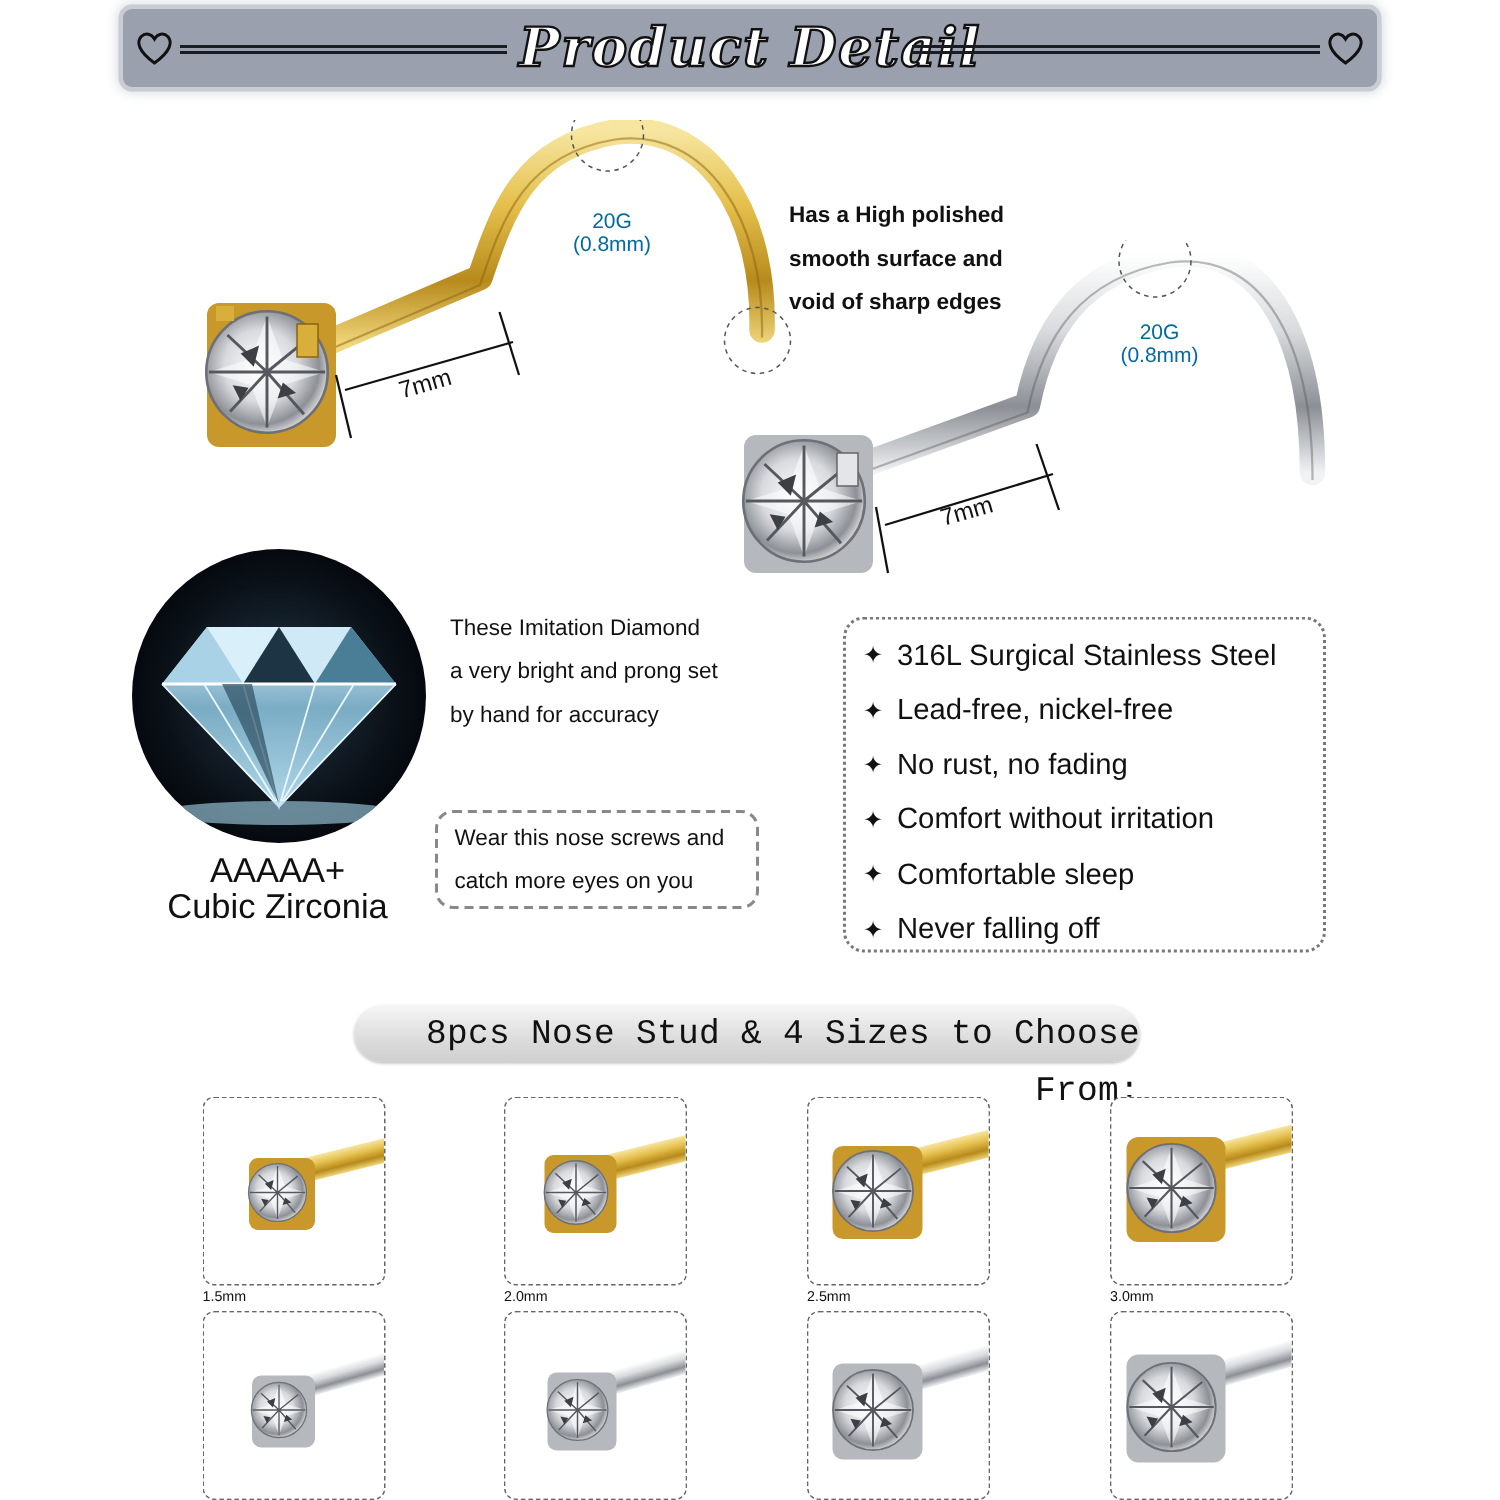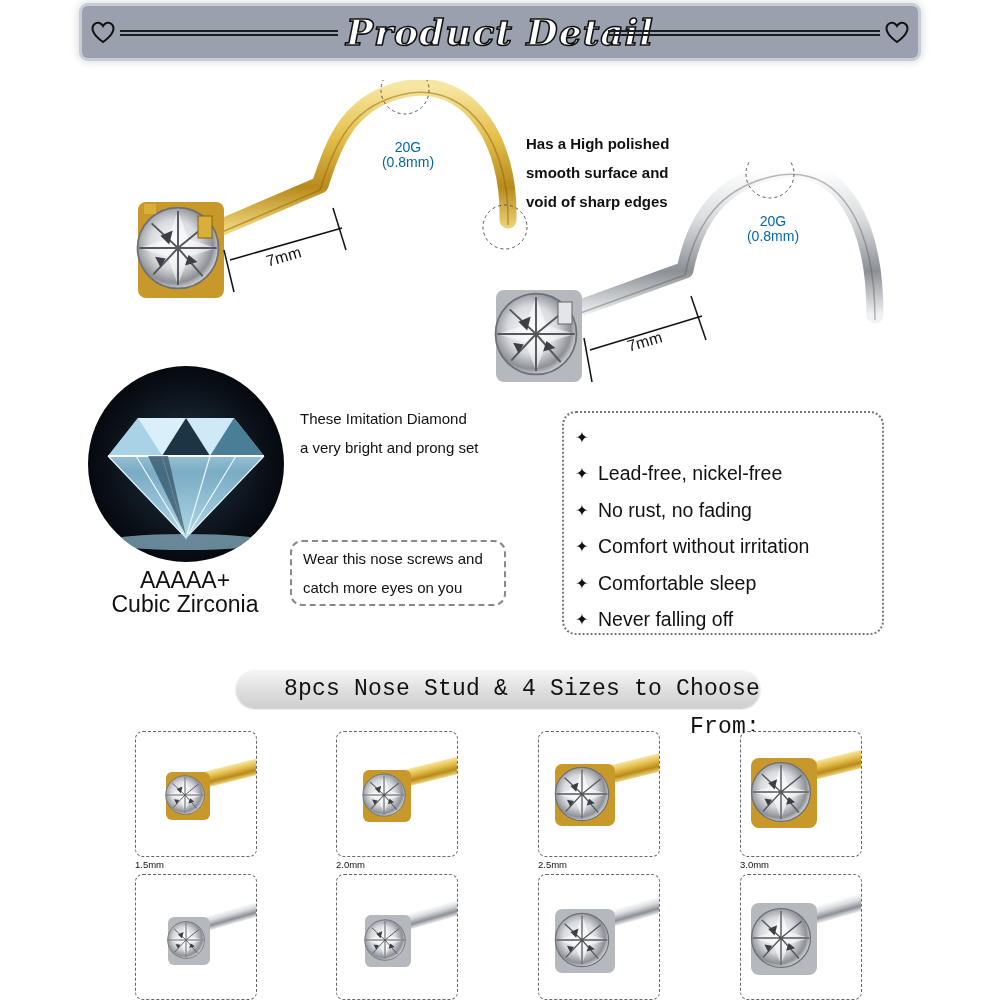--- a/index.html
+++ b/index.html
@@ -188,29 +188,31 @@
     <polygon points="60,90 98,170 80,90" fill="#2e4f61" opacity="0.7"></polygon>
     <ellipse cx="98" cy="176" rx="80" ry="8" fill="#a9d9ee" opacity="0.6"></ellipse>
   </svg>
 </div>
 <div class="cz-label" style="top:568px">AAAAA+</div>
 <div class="cz-label" style="top:592px">Cubic Zirconia</div>
 
 <div class="cz-text">
   <div>These Imitation Diamond</div>
   <div>a very bright and prong set</div>
+  <div>by hand for accuracy</div>
 </div>
 <div class="wear-box">
   <div>Wear this nose screws and</div>
   <div>catch more eyes on you</div>
 </div>
 
 <div class="features">
   <div class="feature">
       <span class="star">✦</span>
+      <span>316L Surgical Stainless Steel</span>
     </div>
   <div class="feature">
       <span class="star">✦</span>
       <span>Lead-free, nickel-free</span>
     </div>
   <div class="feature">
       <span class="star">✦</span>
       <span>No rust, no fading</span>
     </div>
   <div class="feature">

